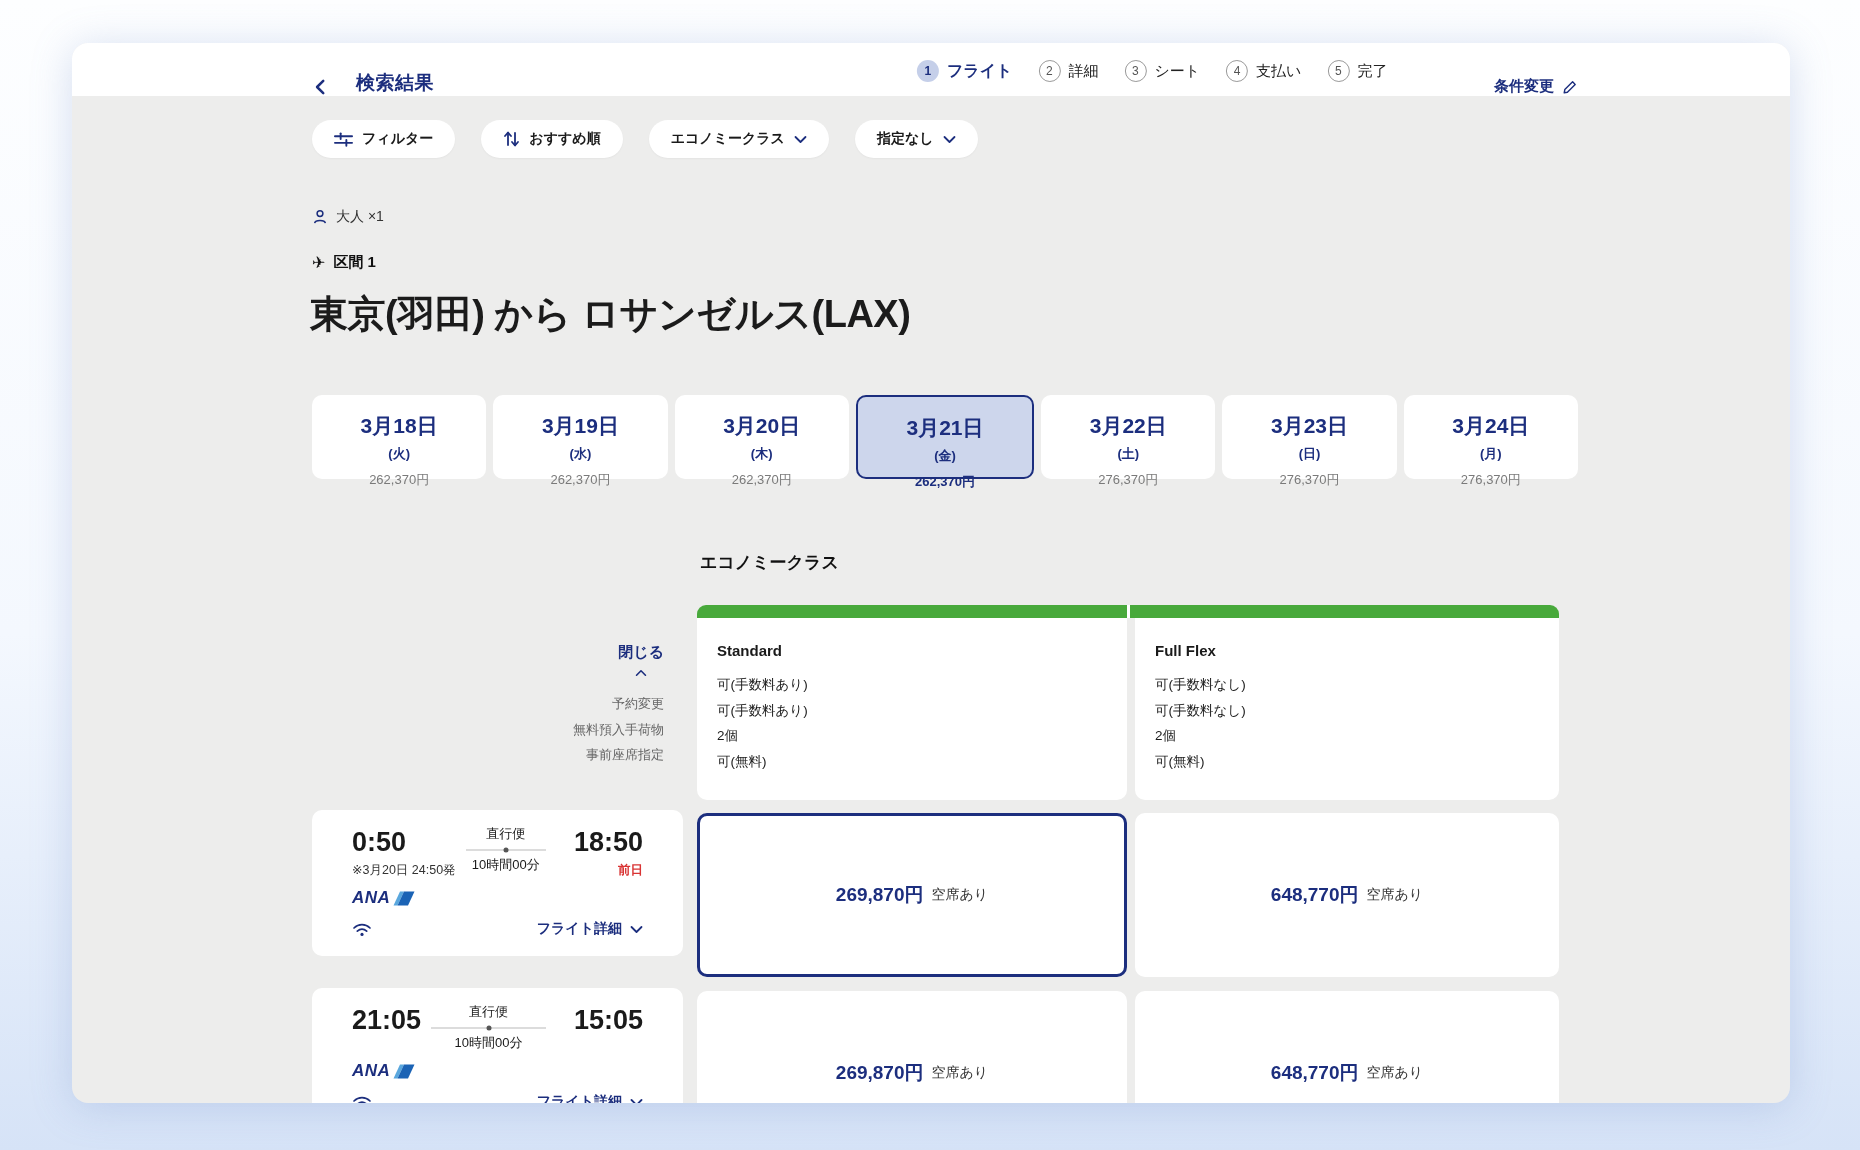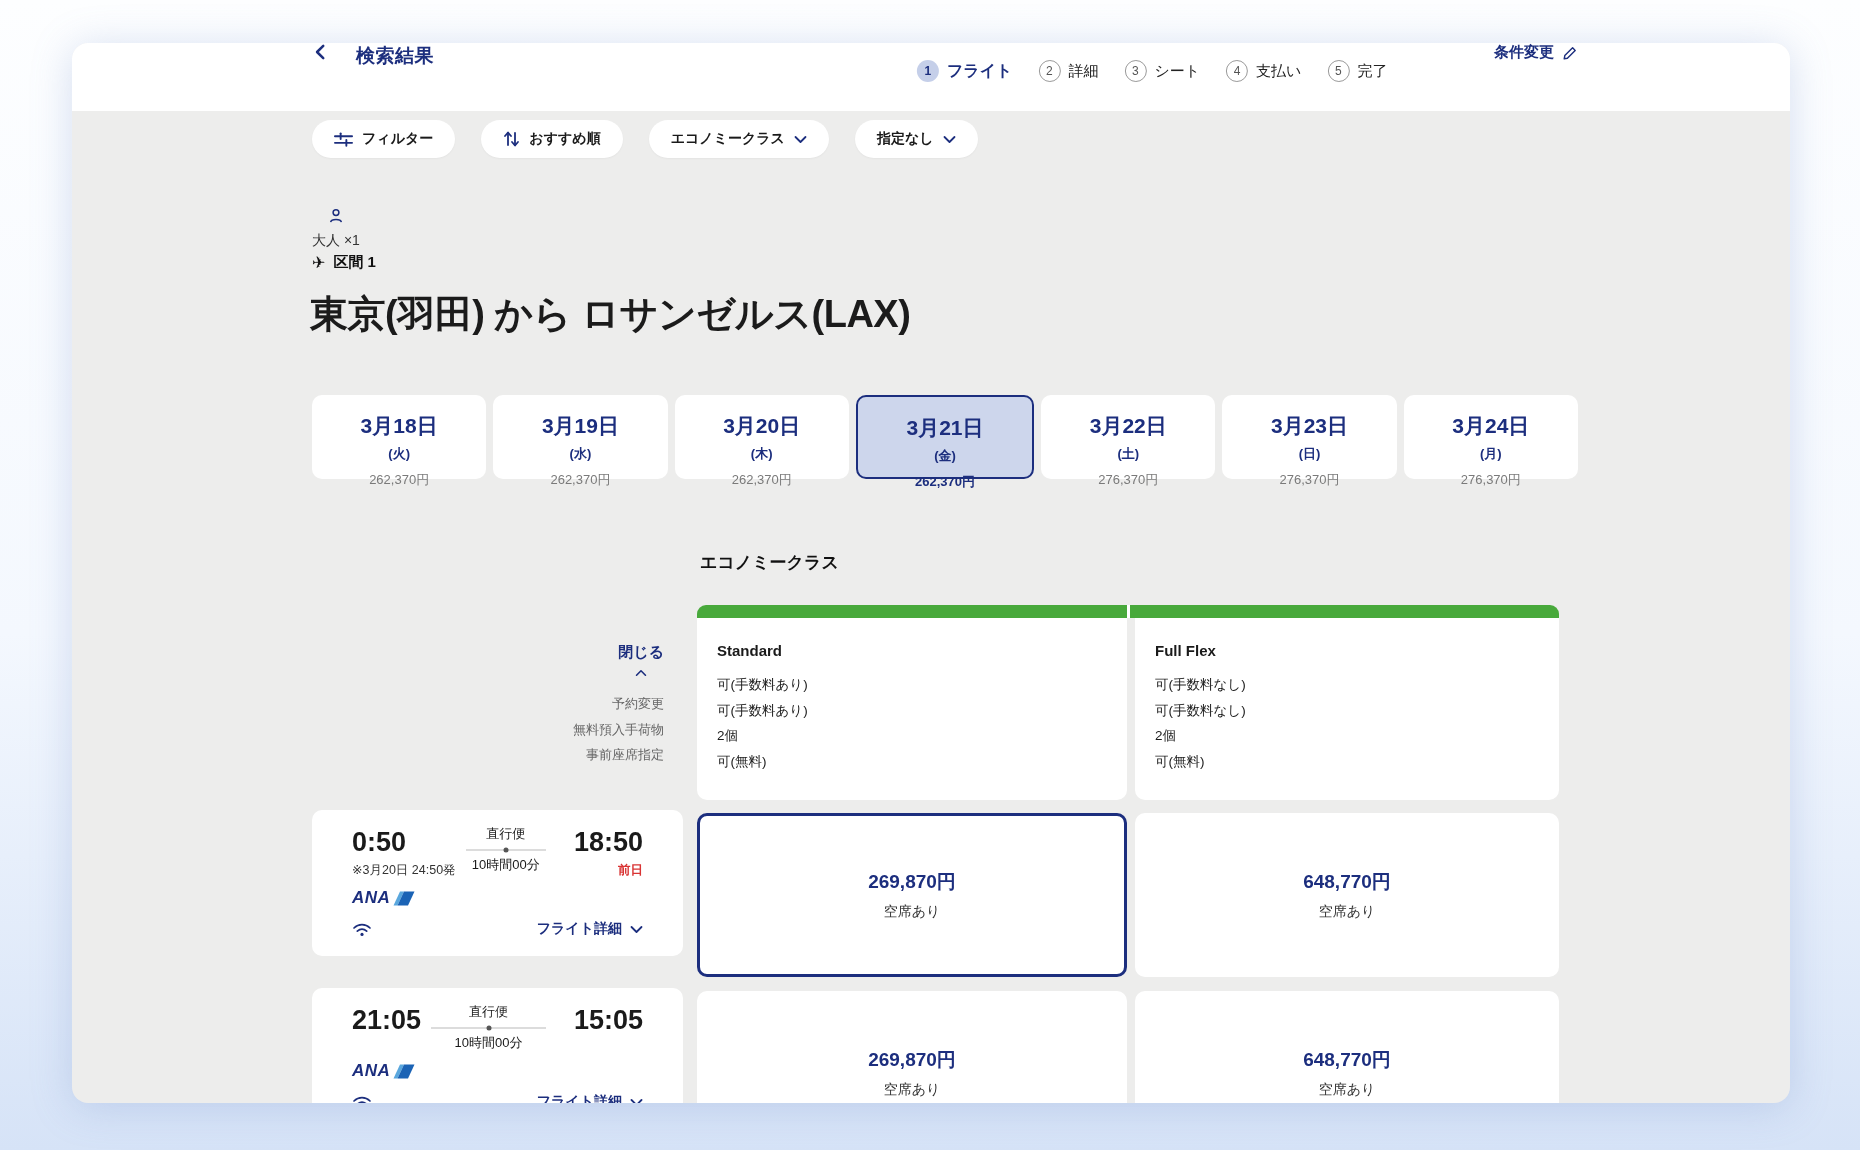--- a/index.html
+++ b/index.html
@@ -5,21 +5,21 @@
   * { margin:0; padding:0; box-sizing:border-box; }
   html,body { width:1860px; height:1150px; overflow:hidden;
     font-family:"Liberation Sans","DejaVu Sans",sans-serif; }
   body { background:linear-gradient(180deg,#fdfeff 0%,#f4f8fe 55%,#d6e3f7 100%); position:relative; }
 
   .page { position:absolute; left:72px; top:43px; width:1718px; height:1060px;
     background:#ededec; border-radius:16px; overflow:hidden;
     box-shadow:0 4px 40px rgba(110,140,200,.28); }
 
   
-  .hdr { position:relative; height:68px; background:#fff; display:flex; align-items:flex-start;
+  .hdr { position:relative; height:53px; background:#fff; display:flex; align-items:flex-end;
     padding:0 212px 0 240px; }
   .back-btn { display:flex; align-items:center; cursor:pointer; margin-right:26px; }
   .hdr-title { font-size:19px; font-weight:bold; color:#1c2e7e; letter-spacing:.5px; }
   .steps { position:absolute; left:50%; top:0; height:56px; transform:translateX(-3%);
     display:flex; align-items:center; gap:26px; }
   .step { display:flex; align-items:center; gap:8px; cursor:pointer; }
   .step-num { width:22px; height:22px; border-radius:50%; display:flex; align-items:center;
     justify-content:center; font-size:12px; color:#555; border:1.5px solid #9a9a9a; background:#fff; }
   .step-label { font-size:15px; color:#222; }
   .step.active .step-num { background:#c5cfe9; border:none; color:#1c2e7e; font-weight:bold; }
@@ -27,21 +27,21 @@
   .cond-change { margin-left:auto; display:flex; align-items:center; gap:8px; cursor:pointer;
     font-size:15px; font-weight:600; color:#1c2e7e; }
 
   
   .pills { position:absolute; left:240px; top:77px; display:flex; gap:26px; }
   .pill { background:#fff; border-radius:20px; height:38px; padding:0 22px; display:flex;
     align-items:center; gap:9px; font-size:14px; font-weight:600; color:#1a1a1a; cursor:pointer;
     box-shadow:0 1px 2px rgba(0,0,0,.04); }
 
   .pax { position:absolute; left:240px; top:165px; display:flex; align-items:center; gap:8px;
-    font-size:14px; color:#333;flex-direction:column; }
+    font-size:14px; color:#333; }
   .seg { position:absolute; left:240px; top:210px; display:flex; align-items:center; gap:8px;
     font-size:15px; font-weight:bold; color:#111; }
   .plane-glyph { font-size:16px; color:#111; }
 
   .route-title { position:absolute; left:238px; top:246px; font-size:38px; font-weight:800;
     color:#1b1b1b; letter-spacing:-.5px; }
 
   
   .dates { position:absolute; left:240px; top:352px; width:1266px; height:84px; display:flex; gap:7px; }
   .dcard { flex:1; background:#fff; border-radius:10px; display:flex; flex-direction:column;
@@ -89,21 +89,21 @@
     width:5px; height:5px; border-radius:50%; background:#555; }
   .f-dur { font-size:13px; color:#1a1a1a; }
   .f-right { text-align:right;margin-left:18px; }
   .ana { display:flex; align-items:center; gap:3px; margin-top:9px; }
   .ana span { font-size:17px; font-weight:800; font-style:italic; color:#1c2e7e; letter-spacing:.5px; }
   .f-bottom { display:flex; align-items:center; justify-content:space-between; margin-top:12px; }
   .fdetail { display:flex; align-items:center; gap:8px; font-size:14px; font-weight:600;
     color:#1c2e7e; cursor:pointer; }
 
   .pcell { position:absolute; width:430px; height:164px; background:#fff; border-radius:10px;
-    display:flex; flex-direction:column; align-items:center; justify-content:center; gap:8px; cursor:pointer; }
+    display:flex; flex-direction:row; align-items:center; justify-content:center; gap:8px; cursor:pointer; }
   .pcell.c2 { width:424px; }
   .pcell .pr { font-size:19px; font-weight:bold; color:#1c2e7e; }
   .pcell .av { font-size:14px; color:#333; }
   .pcell.selected { border:3px solid #1c2e7e; }
   .r1c1 { left:625px; top:770px; } .r1c2 { left:1063px; top:770px; }
   .r2c1 { left:625px; top:948px; } .r2c2 { left:1063px; top:948px; }
 
   svg { display:block; }
 </style>
 </head>

